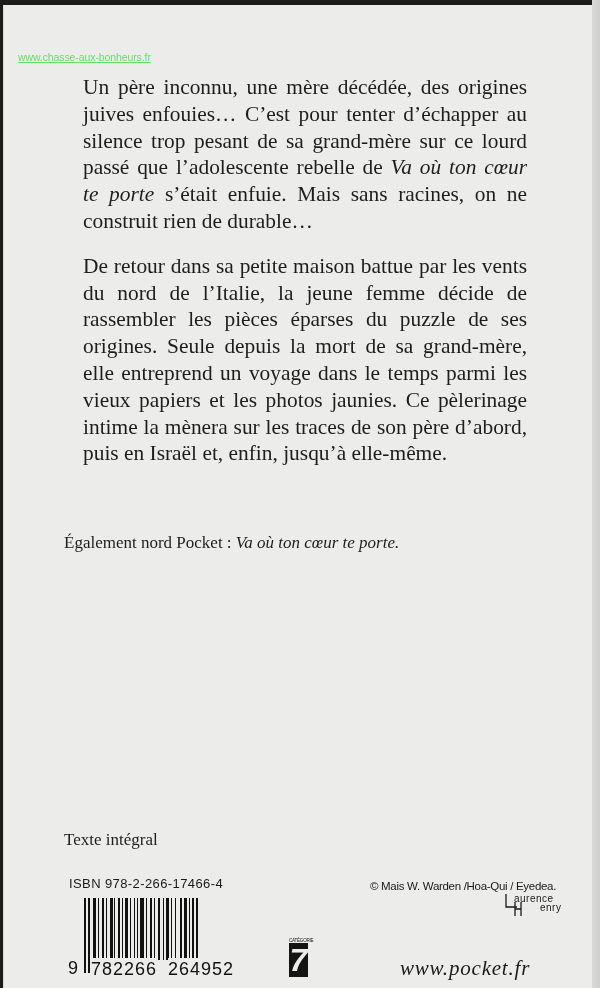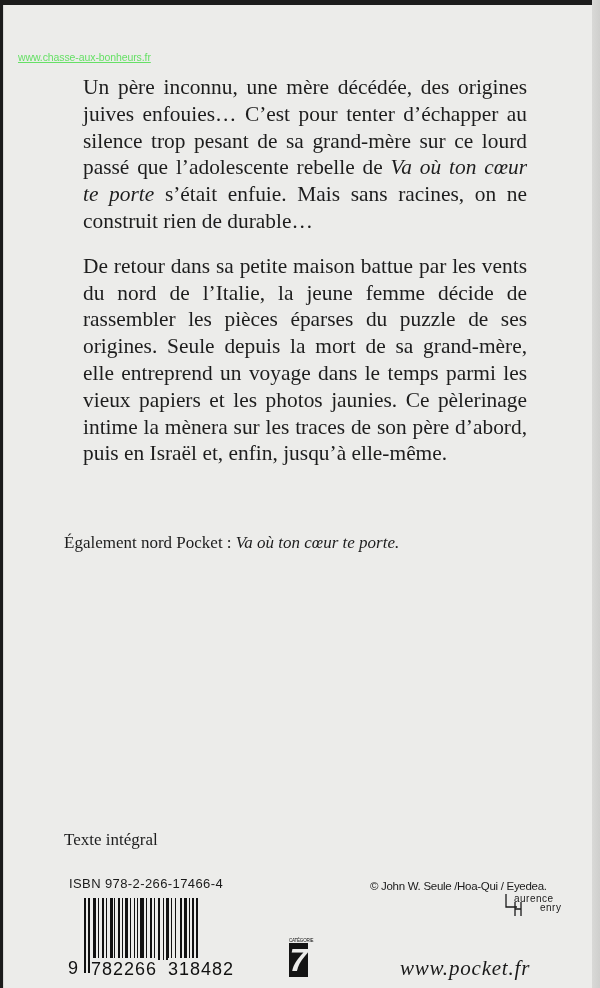--- a/index.html
+++ b/index.html
@@ -137,28 +137,28 @@
     <span style="width:1px;margin-right:3px"></span>
     <span style="width:1px;margin-right:4px"></span>
     <span style="width:2px;margin-right:2px"></span>
     <span style="width:3px;margin-right:2px"></span>
     <span style="width:1px;margin-right:2px"></span>
   <span class="guard" style="width:2px;margin-right:2px"></span>
     <span class="guard" style="width:2px"></span>
 </div>
 <div class="bc-first">9</div>
 <div class="bc-left">782266</div>
-<div class="bc-right">318482</div>
+<div class="bc-right">264952</div>
 
 <div class="category">
   <div class="lbl">CATÉGORIE</div>
   <div class="num">7</div>
 </div>
 
-<div class="credit">© John W. Seule /Hoa-Qui / Eyedea.</div>
+<div class="credit">© Mais W. Warden /Hoa-Qui / Eyedea.</div>
 
 <div class="logo">
   <svg class="mark" width="18" height="26" viewBox="0 0 18 26">
     <path d="M1 1 V14 H12" stroke="#1a1a1a" stroke-width="1.3" fill="none"></path>
     <path d="M10 9 V23 M16 9 V23 M10 16 H16" stroke="#1a1a1a" stroke-width="1.3" fill="none"></path>
   </svg>
   <span class="l1">aurence</span>
   <span class="l2">enry</span>
 </div>
 

